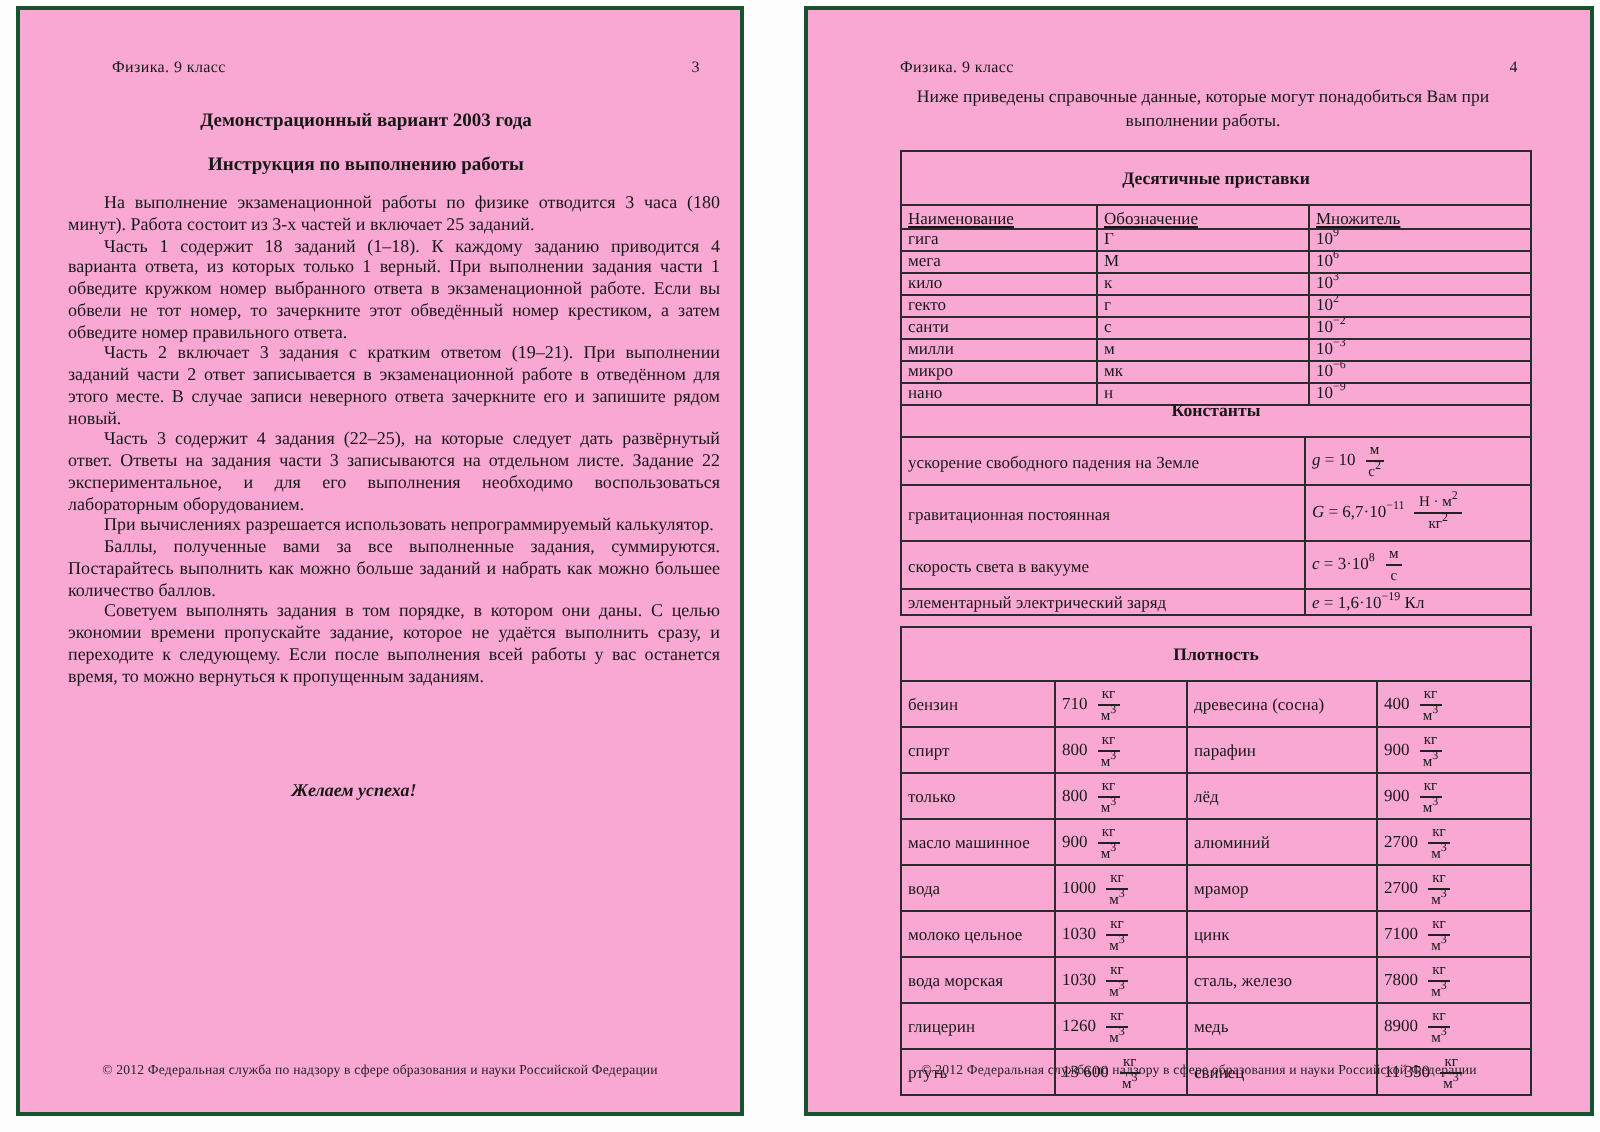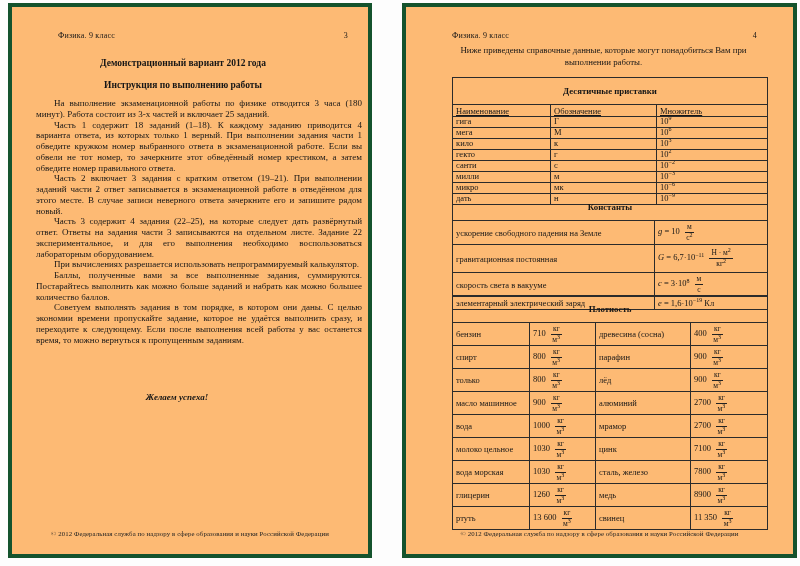--- a/index.html
+++ b/index.html
@@ -7,22 +7,22 @@
   body {
     width: 800px; height: 566px;
     background: #fdfdfd;
     overflow: hidden;
     position: relative;
     font-family: "Liberation Serif", "DejaVu Serif", serif;
     color: #161616;
   }
   .page {
     position: absolute; top: 3px; height: 555px;
-    background: #fdba74;
-    border: 4px solid #14532d;
+    background: #f9a8d4;
+    border: 2px solid #14532d;
   }
   .page-left  { left: 8px;   width: 364px; }
   .page-right { left: 402px; width: 395px; }
 
   .pg-header {
     position: absolute; top: 24px;
     display: flex; justify-content: space-between;
     font-size: 8px; letter-spacing: 0.2px;
   }
   .page-left  .pg-header { left: 46px; right: 20px; }
@@ -74,21 +74,21 @@
   .tbl-prefixes { top: 70px; }
   .tbl-prefixes thead .head-row th { height: 12px; text-decoration: underline; }
   .tbl-prefixes tbody tr { height: 11px; line-height: 9.5px; }
 
   .tbl-constants { top: 186px; }
   .tbl-constants tbody tr:nth-child(1) { height: 24px; }
   .tbl-constants tbody tr:nth-child(2) { height: 28px; }
   .tbl-constants tbody tr:nth-child(3) { height: 24px; }
   .tbl-constants tbody tr:nth-child(4) { height: 13px; }
 
-  .tbl-density { top: 288px; }
+  .tbl-density { top: 308px; }
   .tbl-density tbody tr { height: 23px; }
 
   .val-cell { text-align: right; padding-right: 6px; }
 
   .frac {
     display: inline-block; vertical-align: middle; text-align: center;
     line-height: 1.05; margin-left: 3px; font-size: 7.5px;
   }
   .frac .fnum { display: block; border-bottom: 1px solid #222; padding: 0 2px 1px; }
   .frac .fden { display: block; padding-top: 1px; }
@@ -97,21 +97,21 @@
   i.var { font-style: italic; font-family: "Liberation Serif", serif; }
 </style>
 </head>
 <body>
 
 <div class="page page-left">
   <div class="pg-header">
     <span>Физика. 9 класс</span>
     <span>3</span>
   </div>
-  <div class="doc-title">Демонстрационный вариант 2012 года</div>
+  <div class="doc-title">Демонстрационный вариант 2003 года</div>
   <div class="doc-subtitle">Инструкция по выполнению работы</div>
   <div class="paragraphs" id="paragraphs">
       <p>На выполнение экзаменационной работы по физике отводится 3 часа (180 минут). Работа состоит из 3-х частей и включает 25 заданий.</p>
       <p>Часть 1 содержит 18 заданий (1–18). К каждому заданию приводится 4 варианта ответа, из которых только 1 верный. При выполнении задания части 1 обведите кружком номер выбранного ответа в экзаменационной работе. Если вы обвели не тот номер, то зачеркните этот обведённый номер крестиком, а затем обведите номер правильного ответа.</p>
       <p>Часть 2 включает 3 задания с кратким ответом (19–21). При выполнении заданий части 2 ответ записывается в экзаменационной работе в отведённом для этого месте. В случае записи неверного ответа зачеркните его и запишите рядом новый.</p>
       <p>Часть 3 содержит 4 задания (22–25), на которые следует дать развёрнутый ответ. Ответы на задания части 3 записываются на отдельном листе. Задание 22 экспериментальное, и для его выполнения необходимо воспользоваться лабораторным оборудованием.</p>
       <p>При вычислениях разрешается использовать непрограммируемый калькулятор.</p>
       <p>Баллы, полученные вами за все выполненные задания, суммируются. Постарайтесь выполнить как можно больше заданий и набрать как можно большее количество баллов.</p>
       <p>Советуем выполнять задания в том порядке, в котором они даны. С целью экономии времени пропускайте задание, которое не удаётся выполнить сразу, и переходите к следующему. Если после выполнения всей работы у вас останется время, то можно вернуться к пропущенным заданиям.</p>
     </div>
@@ -172,21 +172,21 @@
           <td>милли</td>
           <td>м</td>
           <td>10<sup>−3</sup></td>
         </tr>
         <tr>
           <td>микро</td>
           <td>мк</td>
           <td>10<sup>−6</sup></td>
         </tr>
         <tr>
-          <td>дать</td>
+          <td>нано</td>
           <td>н</td>
           <td>10<sup>−9</sup></td>
         </tr>
       </tbody>
   </table>
 
   <table class="tbl tbl-constants">
     <colgroup>
         <col style="width:202px">
         <col style="width:113px">

